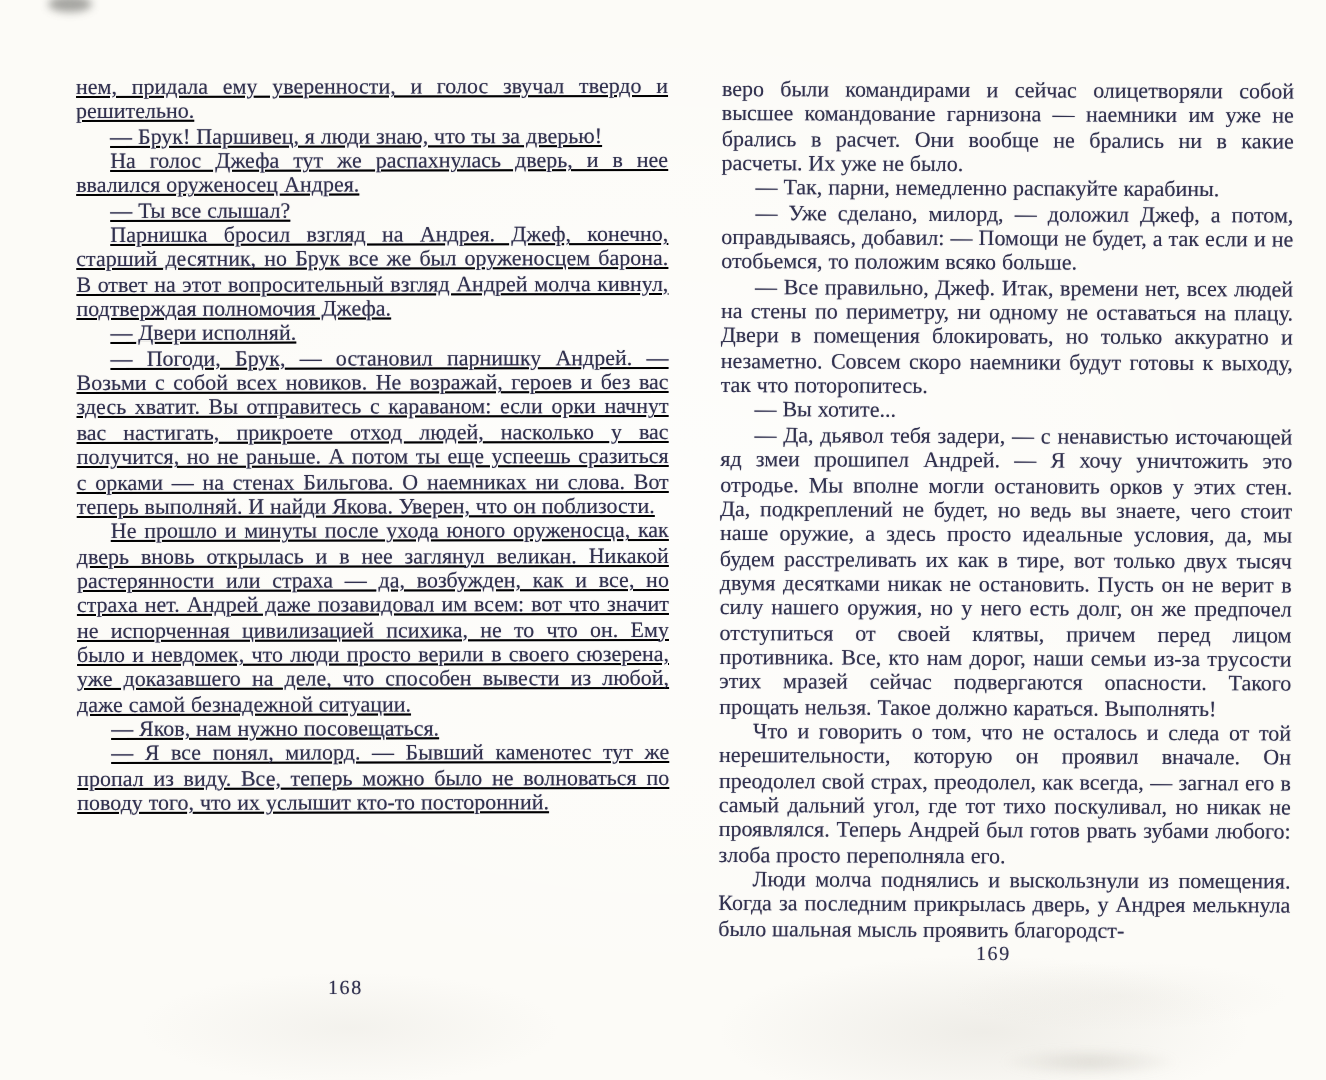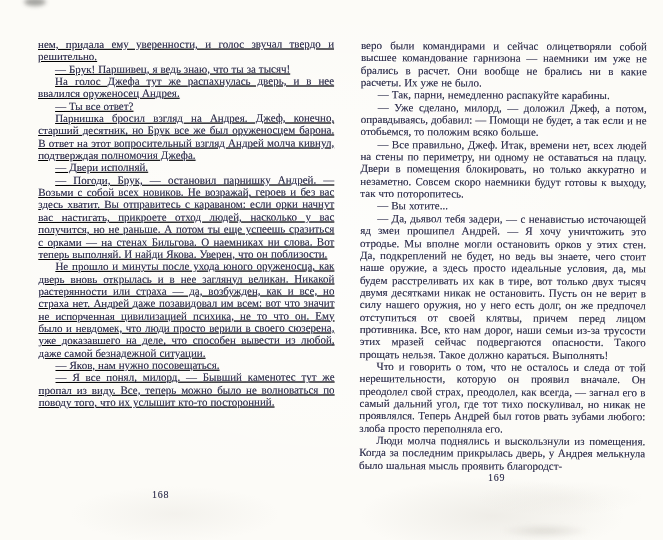--- a/index.html
+++ b/index.html
@@ -53,21 +53,21 @@
   .page p.cont {
     text-indent: 0;
   }
   .pagenum {
     position: absolute;
     font-size: 10px;
     letter-spacing: 0.8px;
     color: #31314f;
     text-shadow: 0 0 0.5px rgba(49,49,79,0.5);
   }
-  .pagenum-left  { left: 152px; top: 489px; }
+  .pagenum-left  { left: 164px; top: 489px; }
   .pagenum-right { left: 488px; top: 472px; }
   .smudge-top {
     position: absolute;
     left: 24px;
     top: -2px;
     width: 22px;
     height: 8px;
     background: #8e8e8a;
     border-radius: 50%;
     filter: blur(2px);
@@ -84,23 +84,23 @@
   }
 </style>
 </head>
 <body>
 
 <div class="smudge-top"></div>
 <div class="smudge-bottom"></div>
 
 <div class="page page-left">
   <p class="cont">нем, придала ему уверенности, и голос звучал твердо и решительно.</p>
-  <p>— Брук! Паршивец, я ведь знаю, что ты за тысяч!</p>
+  <p>— Брук! Паршивец, я люди знаю, что ты за дверью!</p>
   <p>На голос Джефа тут же распахнулась дверь, и в нее ввалился оруженосец Андрея.</p>
-  <p>— Ты все ответ?</p>
+  <p>— Ты все слышал?</p>
   <p>Парнишка бросил взгляд на Андрея. Джеф, конечно, старший десятник, но Брук все же был оруженосцем барона. В ответ на этот вопросительный взгляд Андрей молча кивнул, подтверждая полномочия Джефа.</p>
   <p>— Двери исполняй.</p>
   <p>— Погоди, Брук, — остановил парнишку Андрей. — Возьми с собой всех новиков. Не возражай, героев и без вас здесь хватит. Вы отправитесь с караваном: если орки начнут вас настигать, прикроете отход людей, насколько у вас получится, но не раньше. А потом ты еще успеешь сразиться с орками — на стенах Бильгова. О наемниках ни слова. Вот теперь выполняй. И найди Якова. Уверен, что он поблизости.</p>
   <p>Не прошло и минуты после ухода юного оруженосца, как дверь вновь открылась и в нее заглянул великан. Никакой растерянности или страха — да, возбужден, как и все, но страха нет. Андрей даже позавидовал им всем: вот что значит не испорченная цивилизацией психика, не то что он. Ему было и невдомек, что люди просто верили в своего сюзерена, уже доказавшего на деле, что способен вывести из любой, даже самой безнадежной ситуации.</p>
   <p>— Яков, нам нужно посовещаться.</p>
   <p>— Я все понял, милорд. — Бывший каменотес тут же пропал из виду. Все, теперь можно было не волноваться по поводу того, что их услышит кто-то посторонний.</p>
 </div>
 
 <div class="page page-right">
   <p class="cont">веро были командирами и сейчас олицетворяли собой высшее командование гарнизона — наемники им уже не брались в расчет. Они вообще не брались ни в какие расчеты. Их уже не было.</p>

